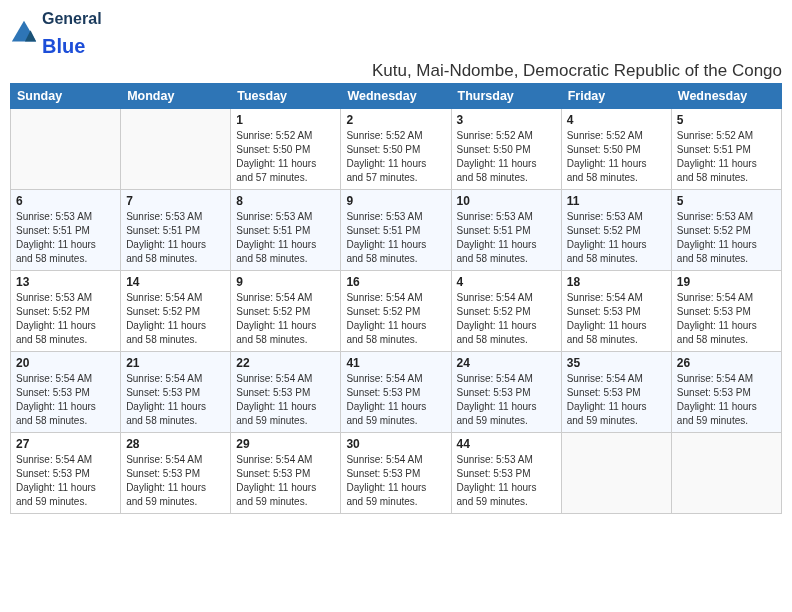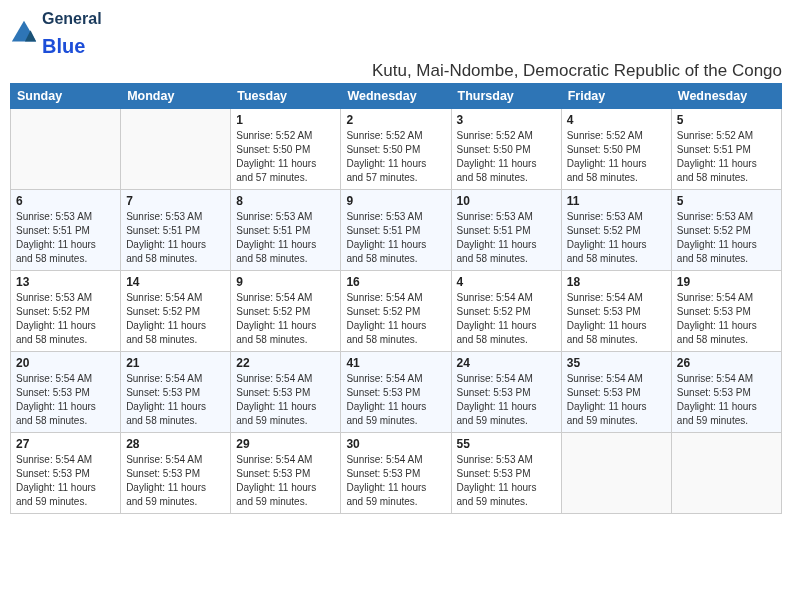--- a/index.html
+++ b/index.html
@@ -235,20 +235,20 @@
         </td>
         <td>
           <span class="day-num">29</span>
           <div class="cell-info">Sunrise: 5:54 AM<br>Sunset: 5:53 PM<br>Daylight: 11 hours and 59 minutes.</div>
         </td>
         <td>
           <span class="day-num">30</span>
           <div class="cell-info">Sunrise: 5:54 AM<br>Sunset: 5:53 PM<br>Daylight: 11 hours and 59 minutes.</div>
         </td>
         <td>
-          <span class="day-num">55</span>
+          <span class="day-num">44</span>
           <div class="cell-info">Sunrise: 5:53 AM<br>Sunset: 5:53 PM<br>Daylight: 11 hours and 59 minutes.</div>
         </td>
         <td class="empty"></td>
         <td class="empty"></td>
       </tr>
     </tbody>
 </table>
 
 </body></html>

